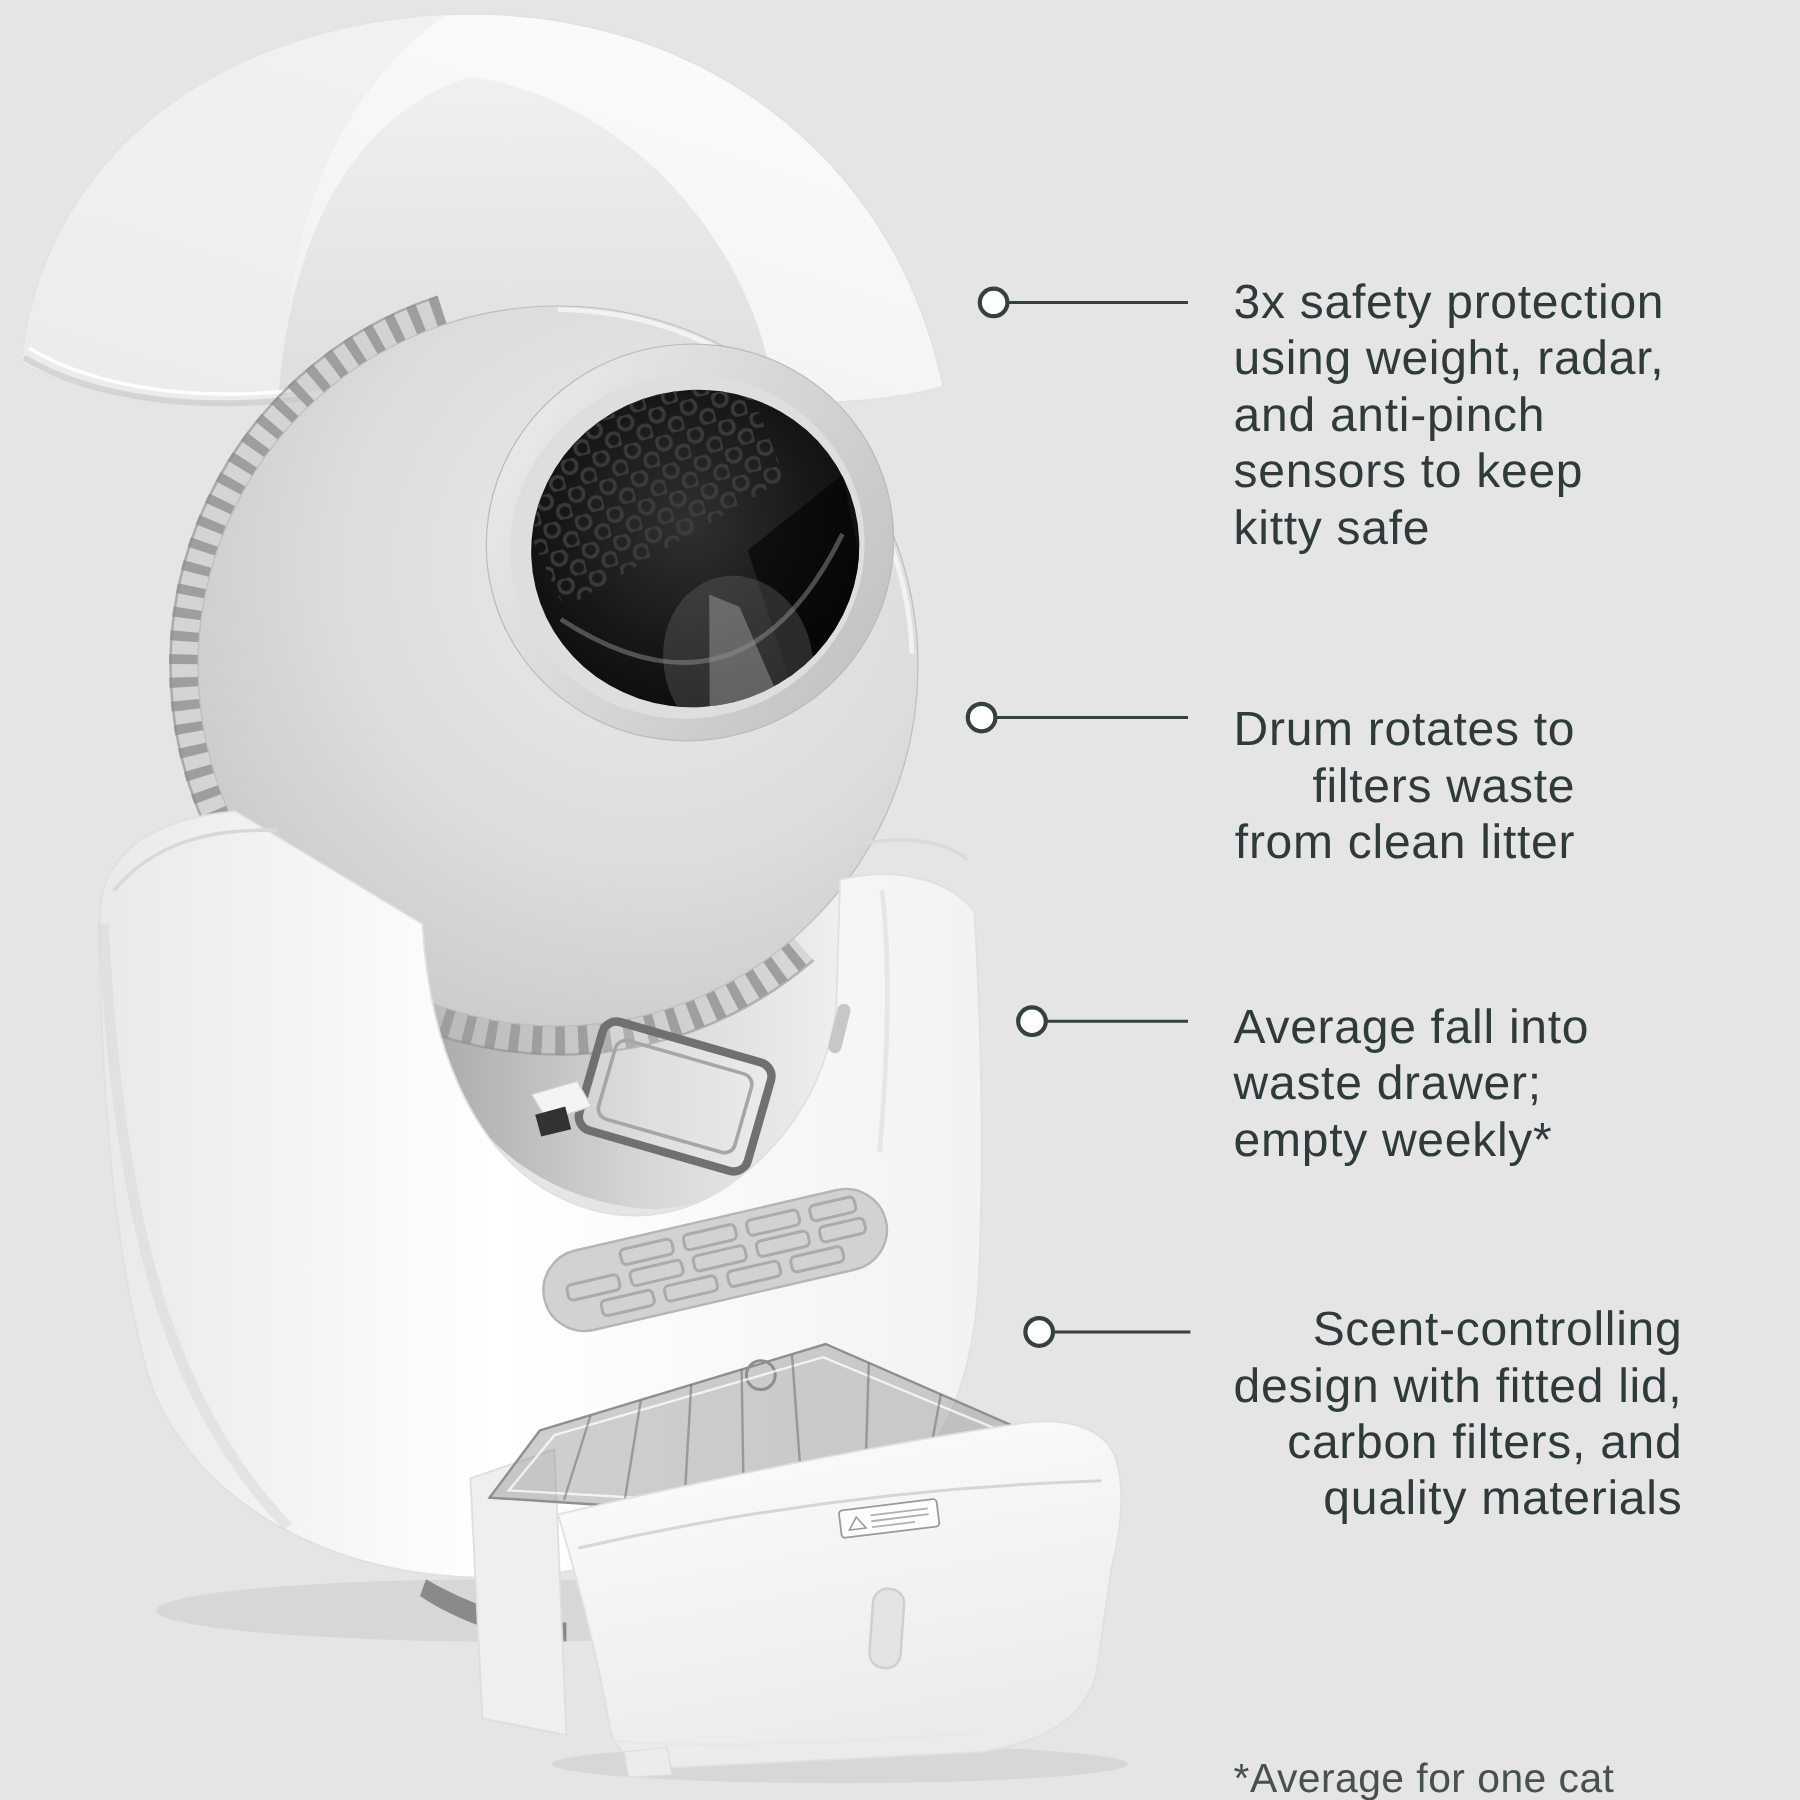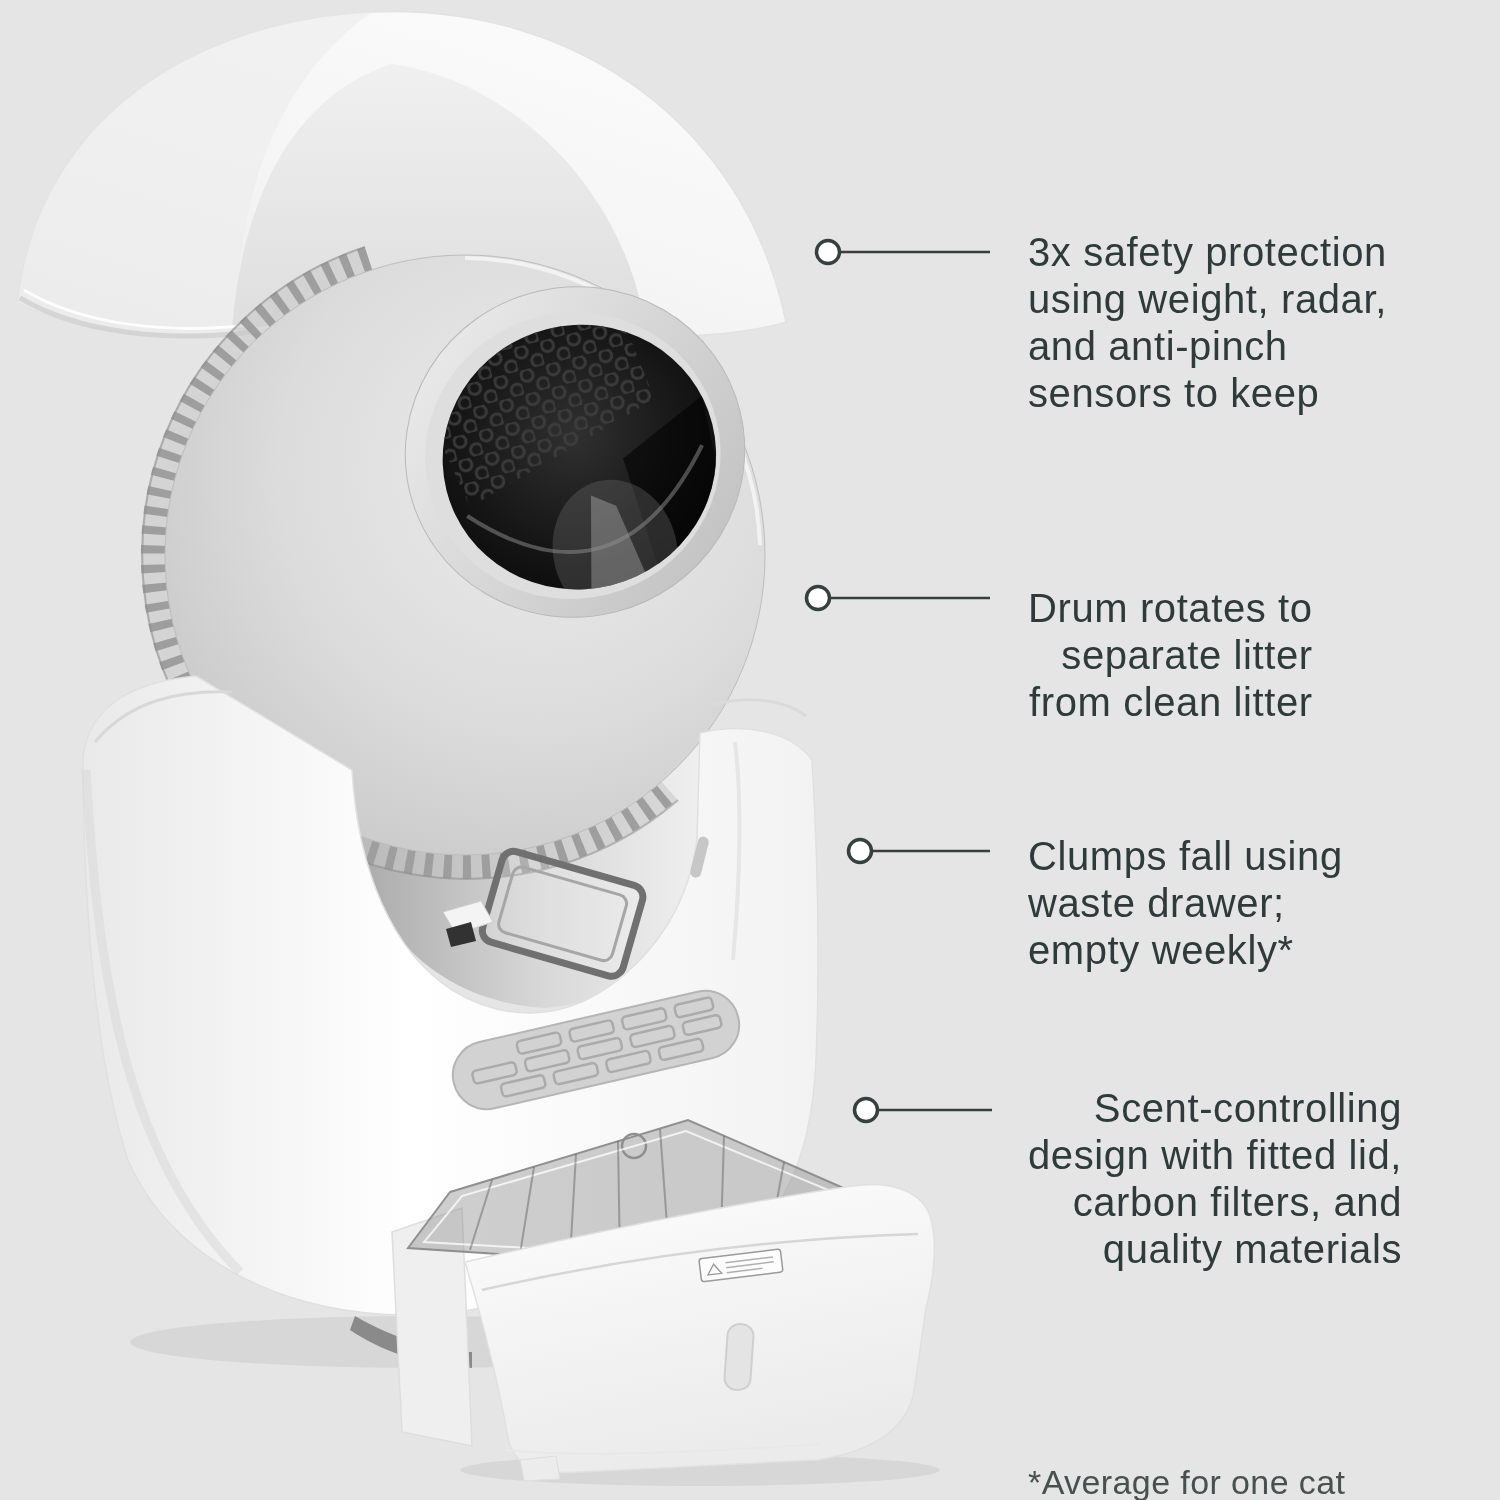--- a/index.html
+++ b/index.html
@@ -211,30 +211,31 @@
         <circle cx="866" cy="1110" r="11.5" fill="#ffffff" stroke-width="3.5"></circle>
       </g>
     </g>
   </svg>
 
   <div class="callout" id="callout-1">
     <div class="ln">3x safety protection</div>
     <div class="ln">using weight, radar,</div>
     <div class="ln">and anti-pinch</div>
     <div class="ln">sensors to keep</div>
+    <div class="ln">kitty safe</div>
   </div>
 
   <div class="callout" id="callout-2">
     <div class="ln">Drum rotates to</div>
-    <div class="ln">separate litter</div>
+    <div class="ln">filters waste</div>
     <div class="ln">from clean litter</div>
   </div>
 
   <div class="callout" id="callout-3">
-    <div class="ln">Clumps fall using</div>
+    <div class="ln">Average fall into</div>
     <div class="ln">waste drawer;</div>
     <div class="ln">empty weekly*</div>
   </div>
 
   <div class="callout" id="callout-4">
     <div class="ln">Scent-controlling</div>
     <div class="ln">design with fitted lid,</div>
     <div class="ln">carbon filters, and</div>
     <div class="ln">quality materials</div>
   </div>

